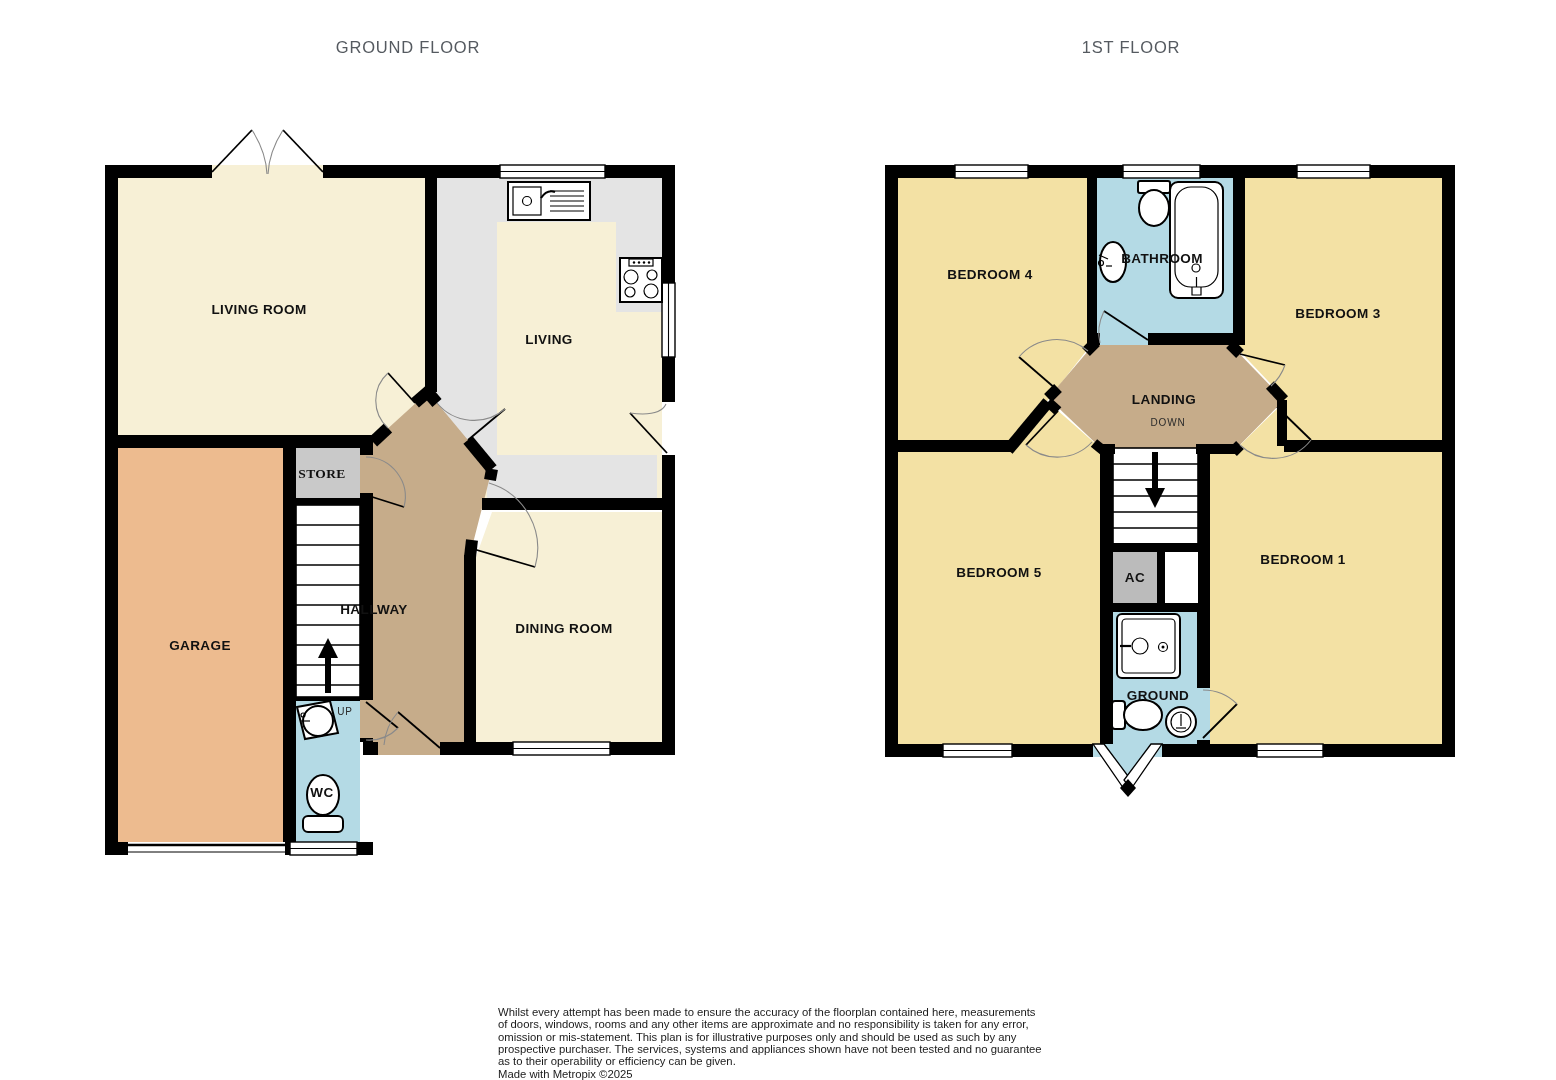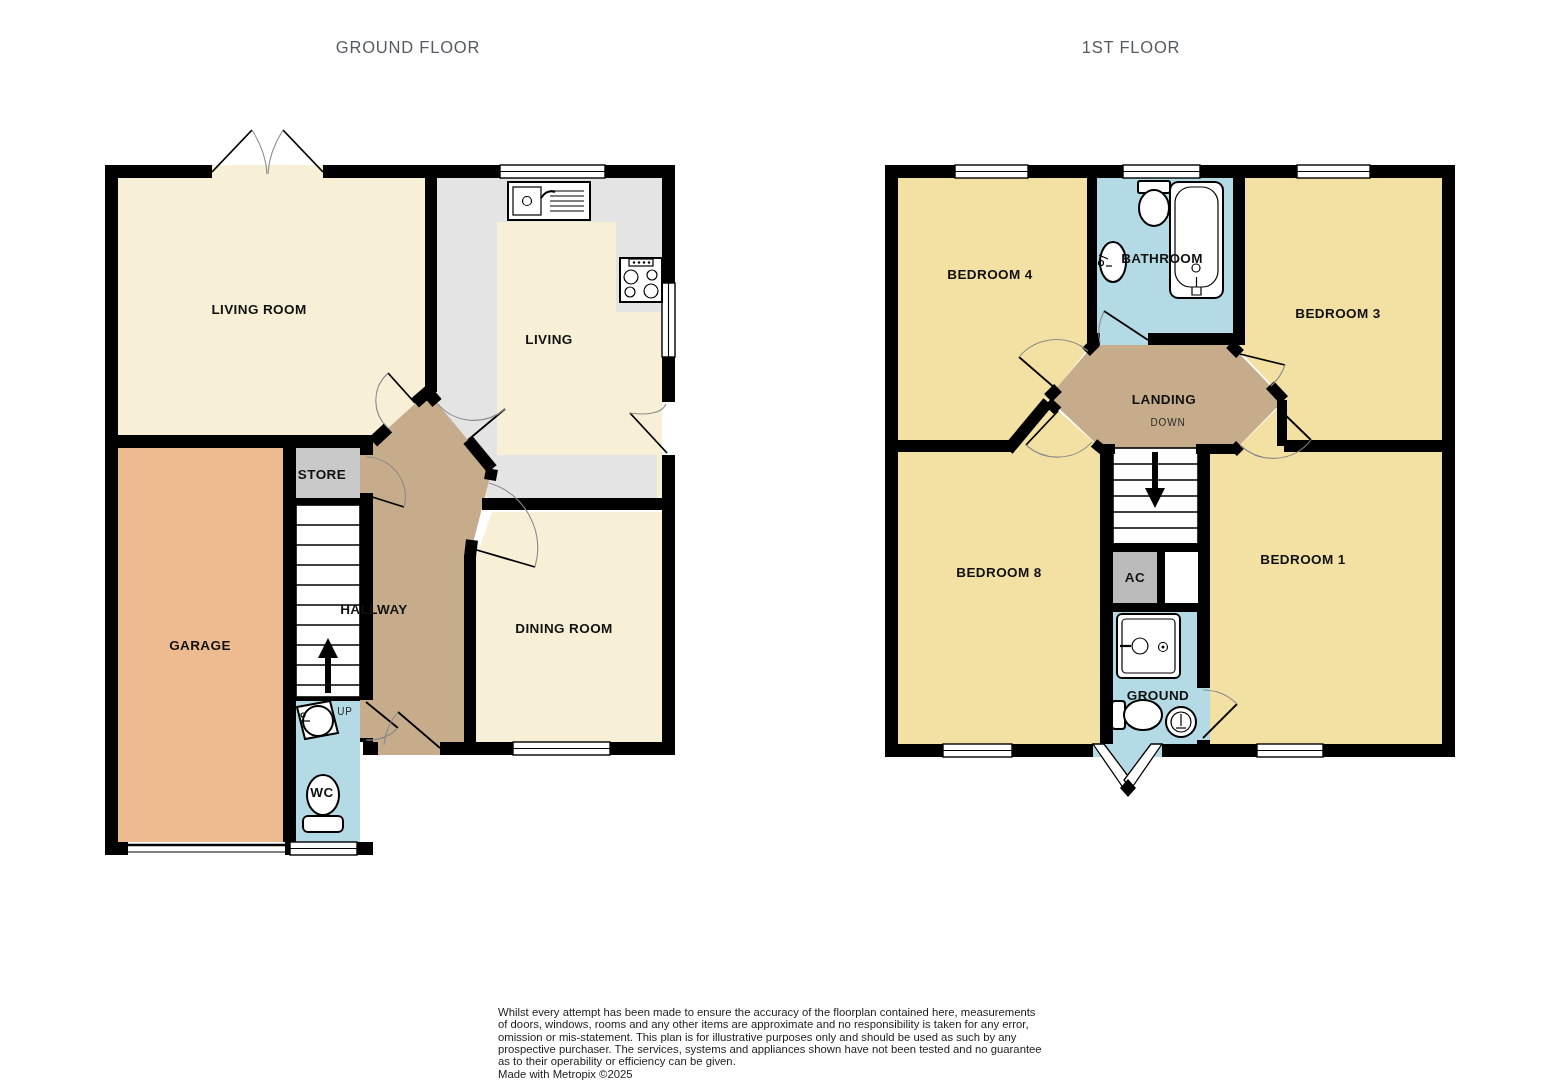--- a/index.html
+++ b/index.html
@@ -335,33 +335,33 @@
       </g>
     </g>
   </g>
 </svg>
 
 <div class="floor-title" style="left:368px;top:47px;margin-left:40px;">GROUND FLOOR</div>
 <div class="floor-title" style="left:1131px;top:47px;">1ST FLOOR</div>
 
 <div class="rlabel" style="left:259px;top:309px;">LIVING ROOM</div>
 <div class="rlabel" style="left:549px;top:339px;">LIVING</div>
-<div class="rlabel" style="left:322px;top:474px;">STORE</div>
+<div class="rlabel" style="left:322px;top:474px;font-family:Liberation Serif, serif;">STORE</div>
 <div class="rlabel" style="left:374px;top:609px;">HALLWAY</div>
 <div class="rlabel" style="left:200px;top:645px;">GARAGE</div>
 <div class="rlabel" style="left:564px;top:628px;">DINING ROOM</div>
 <div class="rlabel" style="left:322px;top:774px;margin-top:18px;">WC</div>
 <div class="slabel" style="left:331px;top:711px;">UP</div>
 
 <div class="rlabel" style="left:990px;top:274px;">BEDROOM 4</div>
 <div class="rlabel" style="left:1162px;top:258px;">BATHROOM</div>
 <div class="rlabel" style="left:1338px;top:313px;">BEDROOM 3</div>
 <div class="rlabel" style="left:1164px;top:399px;">LANDING</div>
 <div class="slabel" style="left:1154px;top:422px;">DOWN</div>
-<div class="rlabel" style="left:999px;top:572px;">BEDROOM 8</div>
+<div class="rlabel" style="left:999px;top:572px;">BEDROOM 5</div>
 <div class="rlabel" style="left:1135px;top:577px;">AC</div>
 <div class="rlabel" style="left:1303px;top:559px;">BEDROOM 1</div>
 <div class="rlabel" style="left:1158px;top:695px;">GROUND</div>
 
 <div id="footer">
   <div>Whilst every attempt has been made to ensure the accuracy of the floorplan contained here, measurements</div>
   <div>of doors, windows, rooms and any other items are approximate and no responsibility is taken for any error,</div>
   <div>omission or mis-statement. This plan is for illustrative purposes only and should be used as such by any</div>
   <div>prospective purchaser. The services, systems and appliances shown have not been tested and no guarantee</div>
   <div>as to their operability or efficiency can be given.</div>

